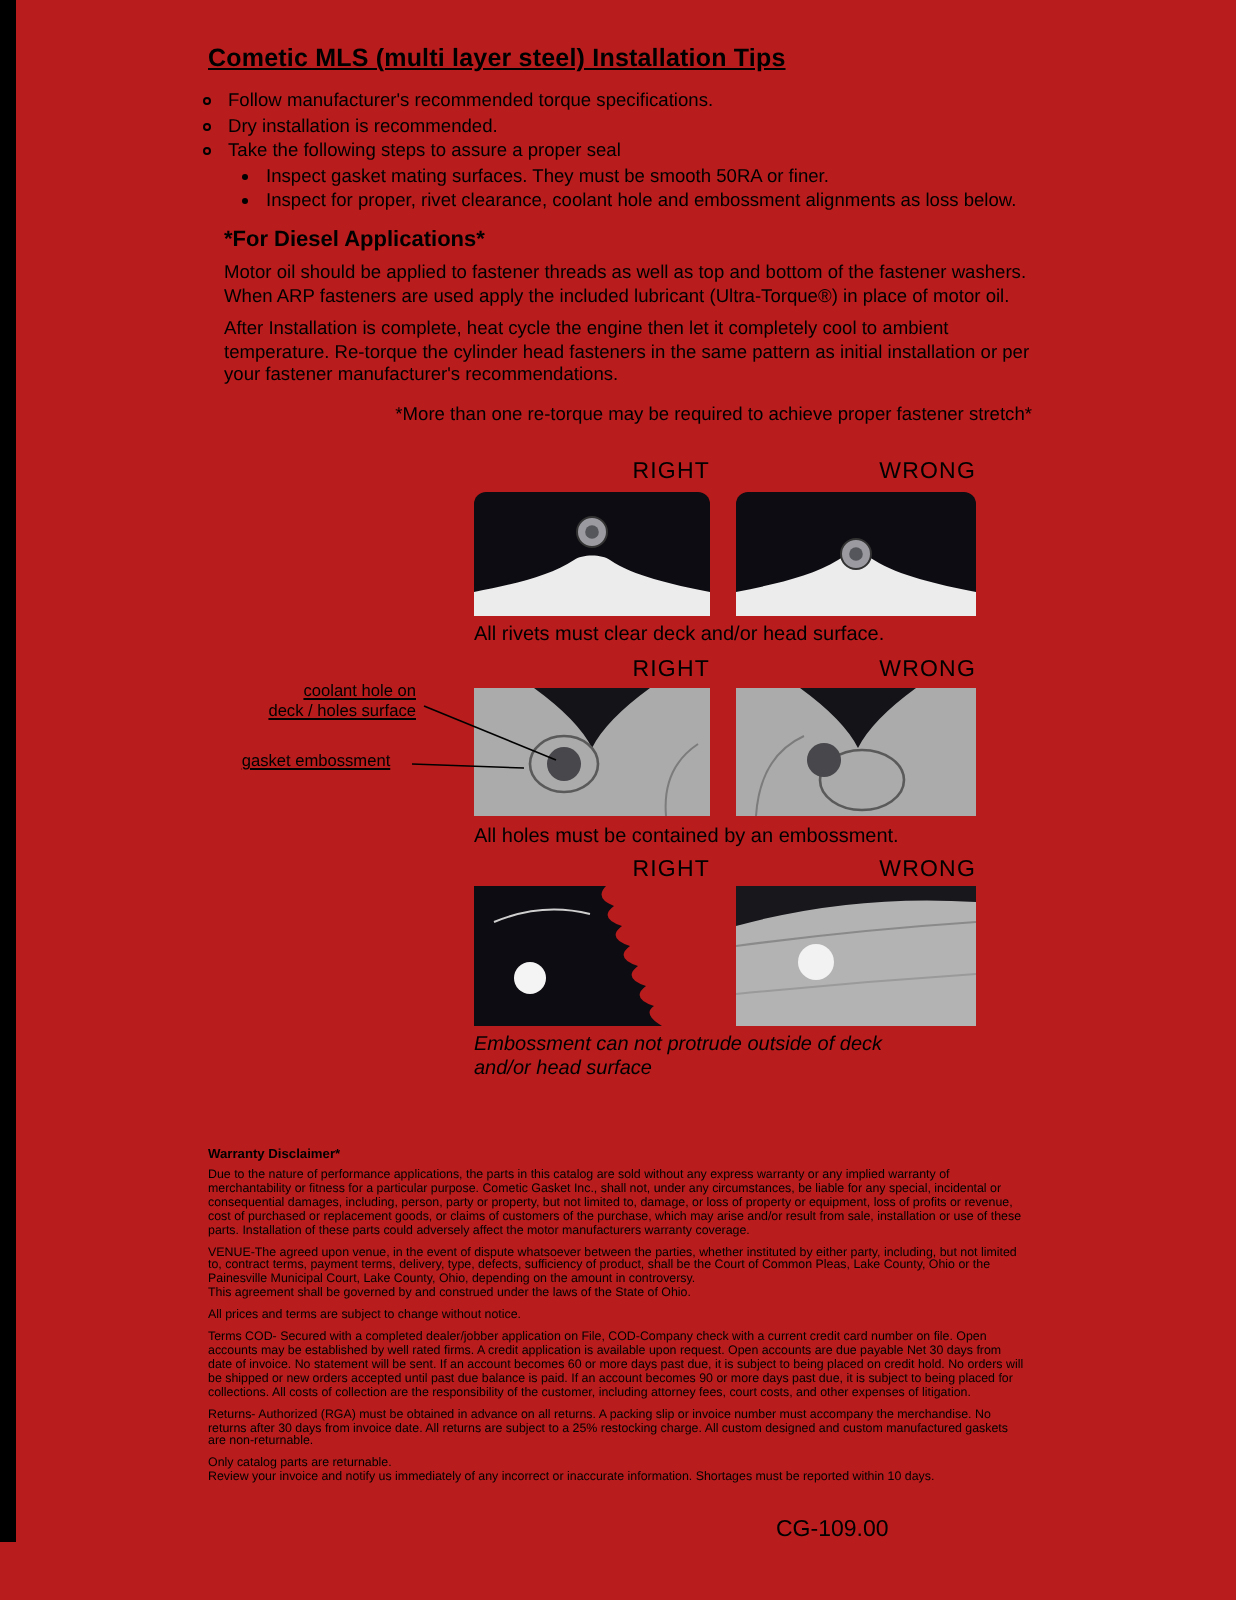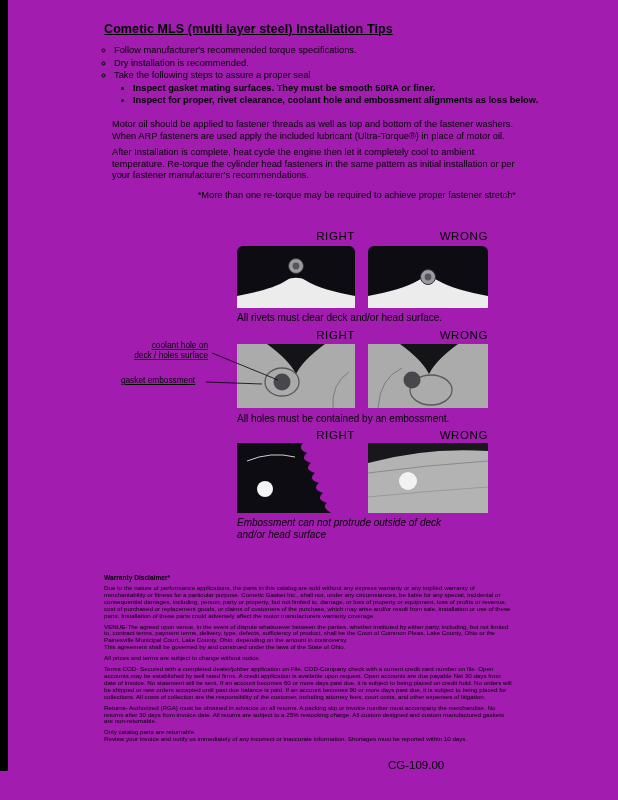--- a/index.html
+++ b/index.html
@@ -1,33 +1,33 @@
 <!DOCTYPE html>
 <html><head>
 <meta charset="utf-8">
 <style>
   * { margin:0; padding:0; box-sizing:border-box; }
   html,body { background:#ffffff; }
   .page {
-    position:relative; width:618px; height:800px; background:#a21caf;
+    position:relative; width:618px; height:800px; background:#b91c1c;
     font-family:"Liberation Sans", sans-serif; color:#000; overflow:hidden;
   }
   .left-bar { position:absolute; left:0; top:0; width:8px; height:771px; background:#000; }
 
   .title {
     position:absolute; left:104px; top:22px; font-size:12.5px; font-weight:bold;
     text-decoration:underline; letter-spacing:0.1px;
   }
 
   .tips-list {
     position:absolute; left:104px; top:44px; width:478px;
     font-size:9.3px; line-height:12.2px; list-style-type:circle; padding-left:10px;
   }
   .tips-list > li { margin-bottom:0.5px; }
-  .sub-list { list-style-type:disc; padding-left:13px; margin-left:6px;font-weight:bold; }
+  .sub-list { list-style-type:disc; padding-left:13px; margin-left:6px; }
 
   .diesel { position:absolute; left:112px; top:114px; width:404px; }
   .diesel-heading { font-size:11px; font-weight:bold; }
   .diesel p { font-size:9.3px; line-height:11.5px; margin-top:5px; }
   .diesel p.note { margin-top:8px;text-align:right; }
 
   .dg-label { position:absolute; font-size:11.5px; text-align:right; letter-spacing:0.6px; }
   .dg-img { position:absolute; }
   .dg-caption { position:absolute; font-size:10px; line-height:12px; }
   .callout { position:absolute; font-size:8.3px; line-height:9.6px; text-align:right;text-decoration:underline; }
@@ -53,20 +53,21 @@
     <li>
       <span>Take the following steps to assure a proper seal</span>
       <ul class="sub-list">
         <li>Inspect gasket mating surfaces.  They must be smooth 50RA or finer.</li>
         <li>Inspect for proper, rivet clearance, coolant hole and embossment alignments as loss below.</li>
       </ul>
     </li>
   </ul>
 
   <div class="diesel">
+    <div class="diesel-heading">*For Diesel Applications*</div>
     <p>Motor oil should be applied to fastener threads as well as top and bottom of the fastener washers. When ARP fasteners are used apply the included lubricant (Ultra-Torque®) in place of motor oil.</p>
     <p>After Installation is complete, heat cycle the engine then let it completely cool to ambient temperature. Re-torque the cylinder head fasteners in the same pattern as initial installation or per your fastener manufacturer's recommendations.</p>
     <p class="note">*More than one re-torque may be required to achieve proper fastener stretch*</p>
   </div>
 
   <div class="dg-label" style="left:237px; top:230px; width:118px;">RIGHT</div>
   <div class="dg-label" style="left:368px; top:230px; width:120px;">WRONG</div>
 
   <svg class="dg-img" style="left:237px; top:246px;" width="118" height="62" viewBox="0 0 118 62">
     <rect width="118" height="62" rx="6" fill="#0c0c12"></rect>

